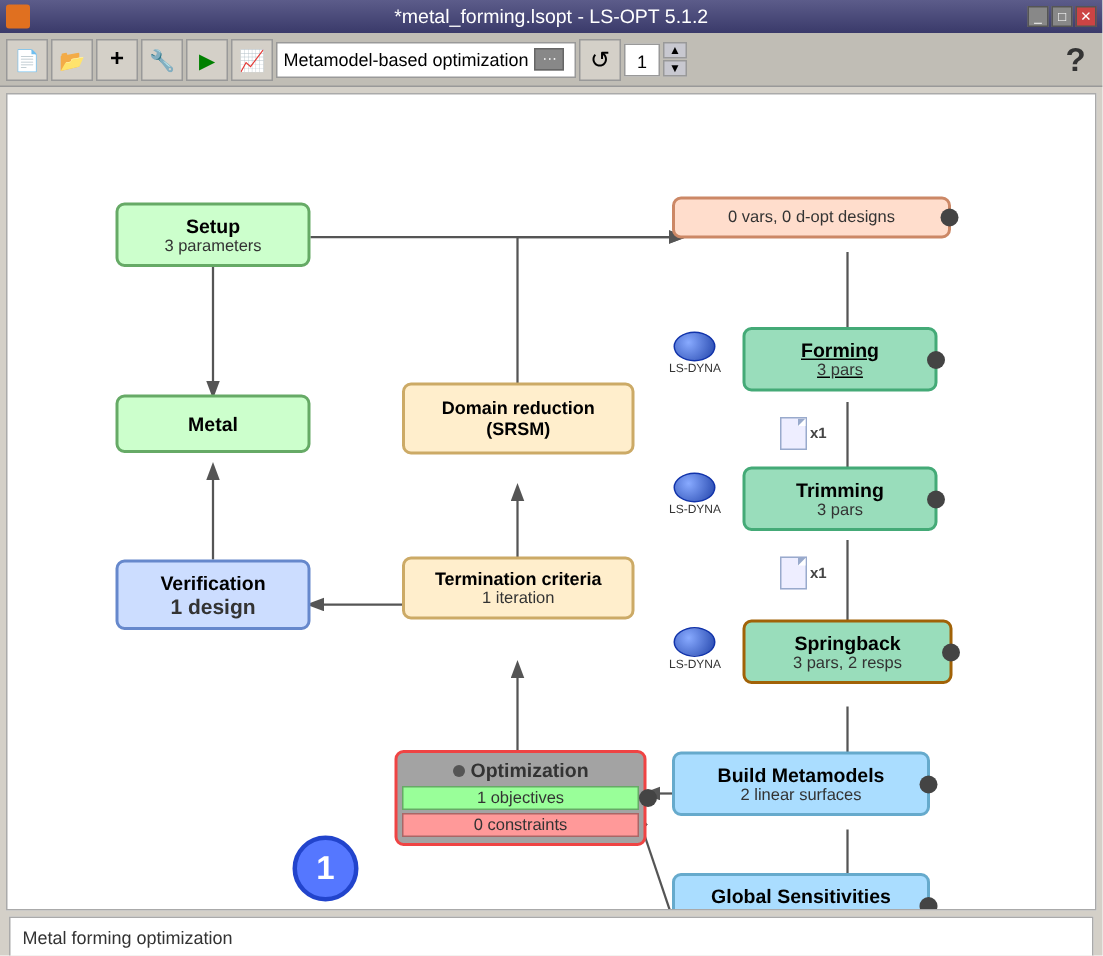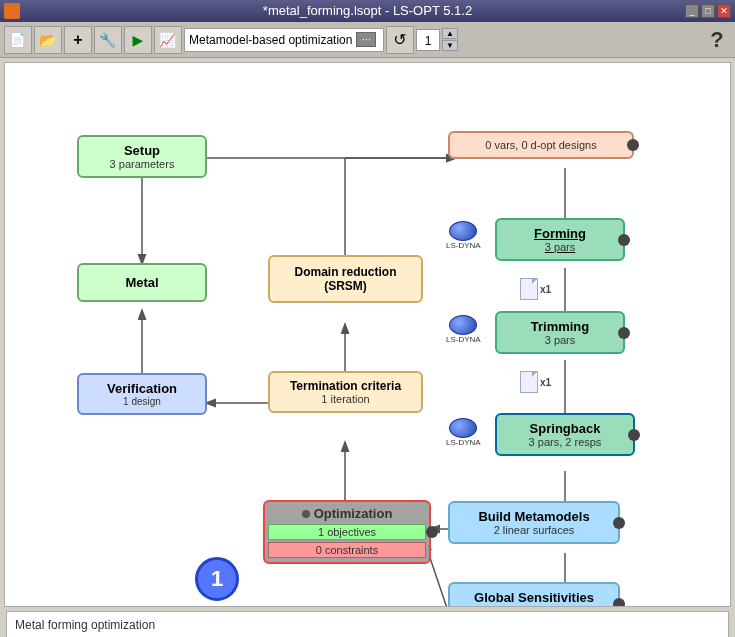--- a/index.html
+++ b/index.html
@@ -152,21 +152,21 @@
       <div style="position:absolute;top:0;right:0;width:0;height:0;border-left:5px solid #99aacc;border-bottom:5px solid white;"></div>
     </div>
     <span style="font-size:10px;color:#444;font-weight:bold;">x1</span>
   </div>
 
   <div style="position:absolute;left:441px;top:355px;display:flex;flex-direction:column;align-items:center;font-size:8px;color:#333;">
     <div style="width:28px;height:20px;border-radius:50%;background:radial-gradient(circle at 35% 35%, #88aaff, #2244aa);border:1px solid #1133aa;"></div>
     <span>LS-DYNA</span>
   </div>
 
-  <div style="position:absolute;border-radius:6px;text-align:center;font-size:13px;font-weight:bold;padding:6px 10px;border:2px solid #0369a1;background:#99ddbb;left:490px;top:350px;width:140px;">
+  <div style="position:absolute;border-radius:6px;text-align:center;font-size:13px;font-weight:bold;padding:6px 10px;border:2px solid #a16207;background:#99ddbb;left:490px;top:350px;width:140px;">
     <div>Springback</div>
     <div style="font-size:11px;font-weight:normal;color:#333;">3 pars, 2 resps</div>
     <div style="position:absolute;right:-7px;top:50%;transform:translateY(-50%);width:12px;height:12px;border-radius:50%;background:#444;"></div>
   </div>
 
   <div style="position:absolute;border-radius:6px;text-align:center;font-size:13px;font-weight:bold;padding:6px 10px;border:2px solid #66aacc;background:#aaddff;left:443px;top:438px;width:172px;">
     <div>Build Metamodels</div>
     <div style="font-size:11px;font-weight:normal;color:#333;">2 linear surfaces</div>
     <div style="position:absolute;right:-7px;top:50%;transform:translateY(-50%);width:12px;height:12px;border-radius:50%;background:#444;"></div>
   </div>
@@ -185,21 +185,21 @@
     <div>Termination criteria</div>
     <div style="font-size:11px;font-weight:normal;color:#333;">1 iteration</div>
   </div>
 
   <div style="position:absolute;border-radius:6px;text-align:center;font-size:13px;font-weight:bold;padding:10px 10px;border:2px solid #66aa66;background:#ccffcc;left:72px;top:200px;width:130px;">
     <div>Metal</div>
   </div>
 
   <div style="position:absolute;border-radius:6px;text-align:center;font-size:13px;font-weight:bold;padding:6px 10px;border:2px solid #6688cc;background:#ccddff;left:72px;top:310px;width:130px;">
     <div>Verification</div>
-    <div style="font-size:10px;font-weight:normal;color:#333;text-align:center;">1 design</div>
+    <div style="font-size:14px;font-weight:bold;color:#333;text-align:center;">1 design</div>
   </div>
 
   <div style="position:absolute;left:258px;top:437px;width:168px;">
     <div style="background:#a3a3a3;border:2px solid #ef4444;border-radius:6px;padding:4px 3px;text-align:center;">
       <div style="font-size:13px;font-weight:bold;color:#333;display:flex;align-items:center;justify-content:center;gap:4px;">
         <span style="width:8px;height:8px;border-radius:50%;background:#555;display:inline-block;"></span>
         <span>Optimization</span>
       </div>
       <div style="background:#99ff99;border:1px solid #66aa66;font-size:11px;padding:1px 4px;margin-top:3px;color:#333;">1 objectives</div>
       <div style="background:#ff9999;border:1px solid #aa6666;font-size:11px;padding:1px 4px;margin-top:2px;color:#333;">0 constraints</div>

